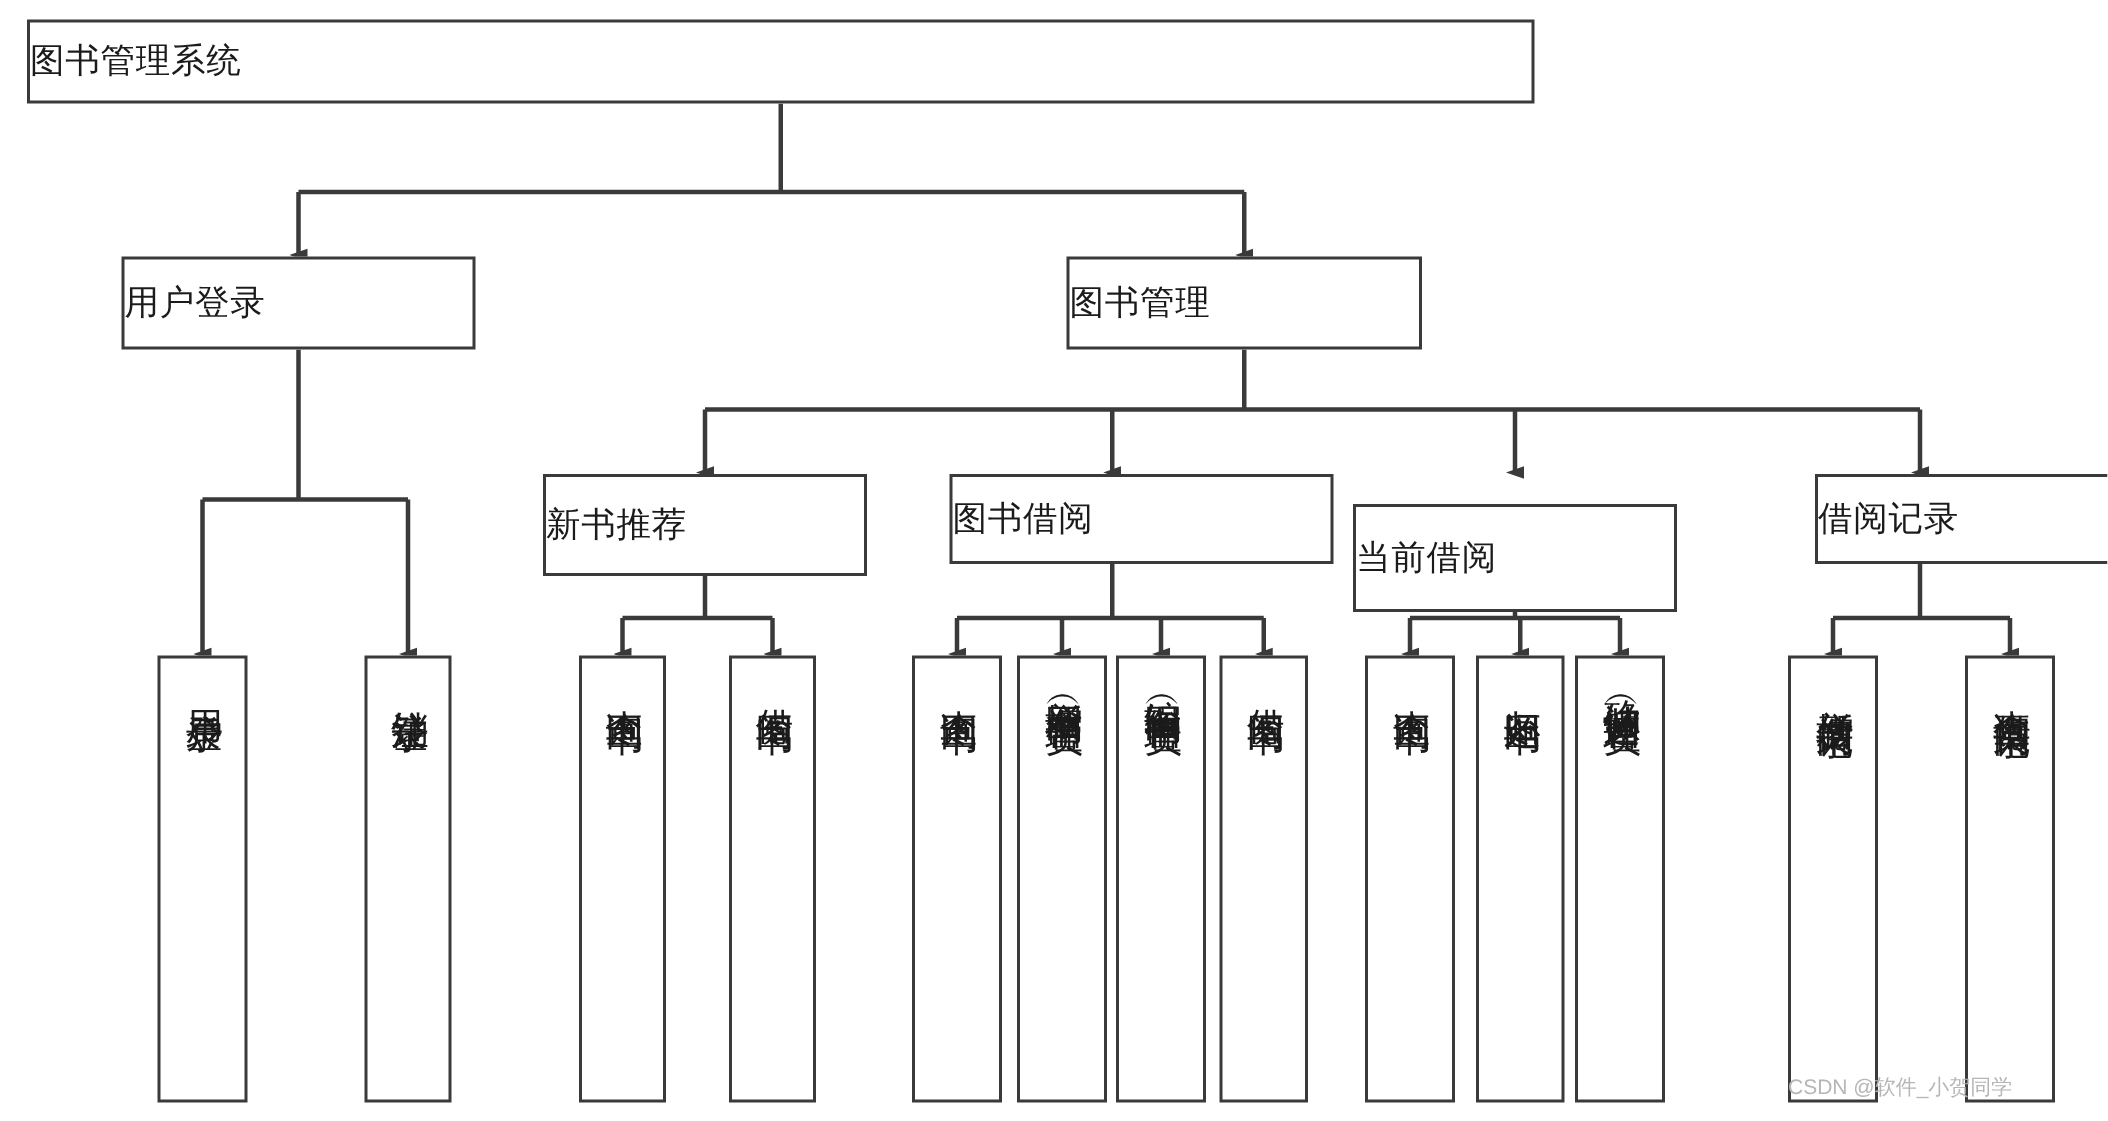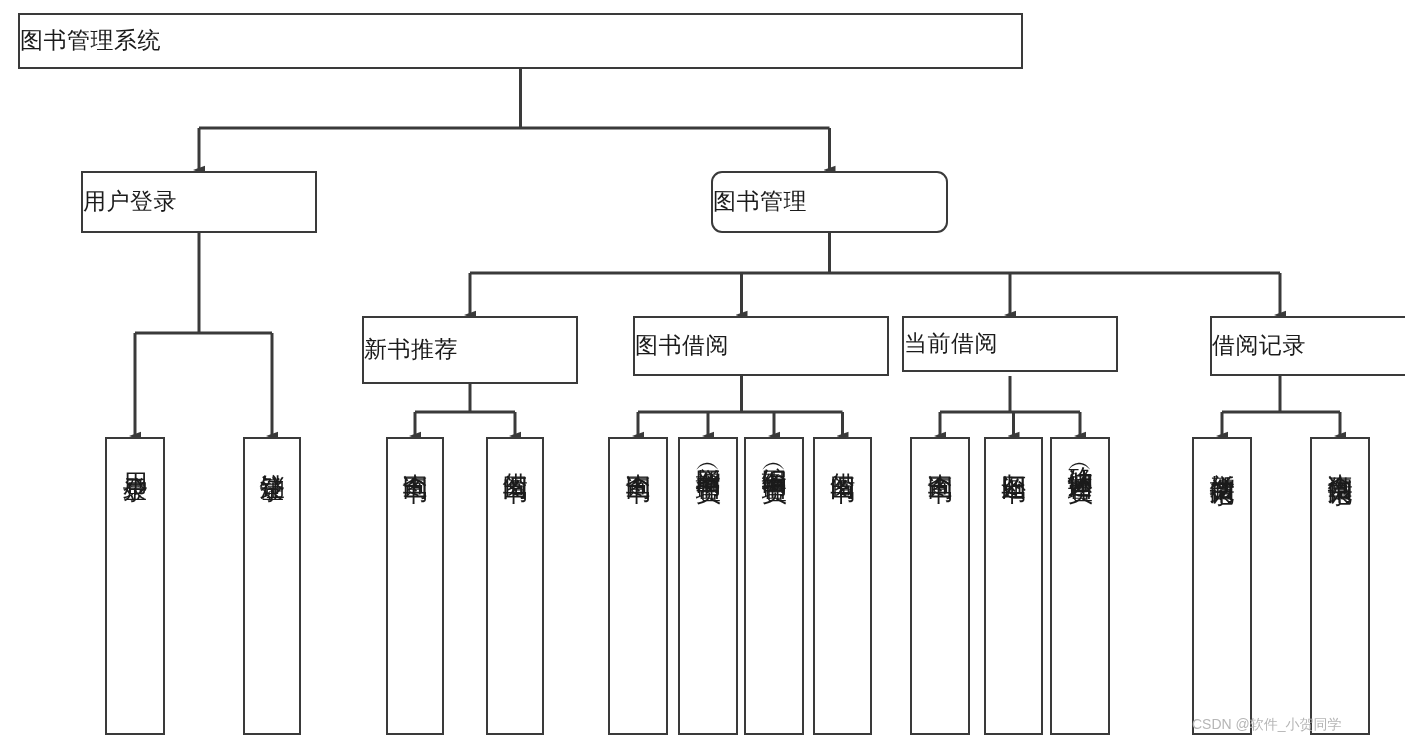--- a/index.html
+++ b/index.html
@@ -124,30 +124,30 @@
       </g>
   </svg>
 
   <div id="nodes-layer">
       <div class="node horiz root" style="left: 18px; top: 13px; width: 1005px; height: 56px;">
         <span class="node-label">图书管理系统</span>
       </div>
       <div class="node horiz" style="left: 81px; top: 171px; width: 236px; height: 62px;">
         <span class="node-label">用户登录</span>
       </div>
-      <div class="node horiz" style="left: 711px; top: 171px; width: 237px; height: 62px; border-radius: 11px;">
+      <div class="node horiz" style="left: 711px; top: 171px; width: 237px; height: 62px;">
         <span class="node-label">图书管理</span>
       </div>
       <div class="node horiz" style="left: 362px; top: 316px; width: 216px; height: 68px;">
         <span class="node-label">新书推荐</span>
       </div>
       <div class="node horiz" style="left: 633px; top: 316px; width: 256px; height: 60px;">
         <span class="node-label">图书借阅</span>
       </div>
-      <div class="node horiz" style="left: 902px; top: 316px; width: 216px; height: 56px;">
+      <div class="node horiz" style="left: 902px; top: 336px; width: 216px; height: 72px;">
         <span class="node-label">当前借阅</span>
       </div>
       <div class="node horiz" style="left: 1172px; top: 316px; width: 216px; height: 60px; margin-left: 38px;">
         <span class="node-label">借阅记录</span>
       </div>
       <div class="node vert" style="left: 105px; top: 437px; width: 60px; height: 298px;">
         <span class="node-label">用户登录</span>
       </div>
       <div class="node vert" style="left: 243px; top: 437px; width: 58px; height: 298px;">
         <span class="node-label">注销登录</span>

